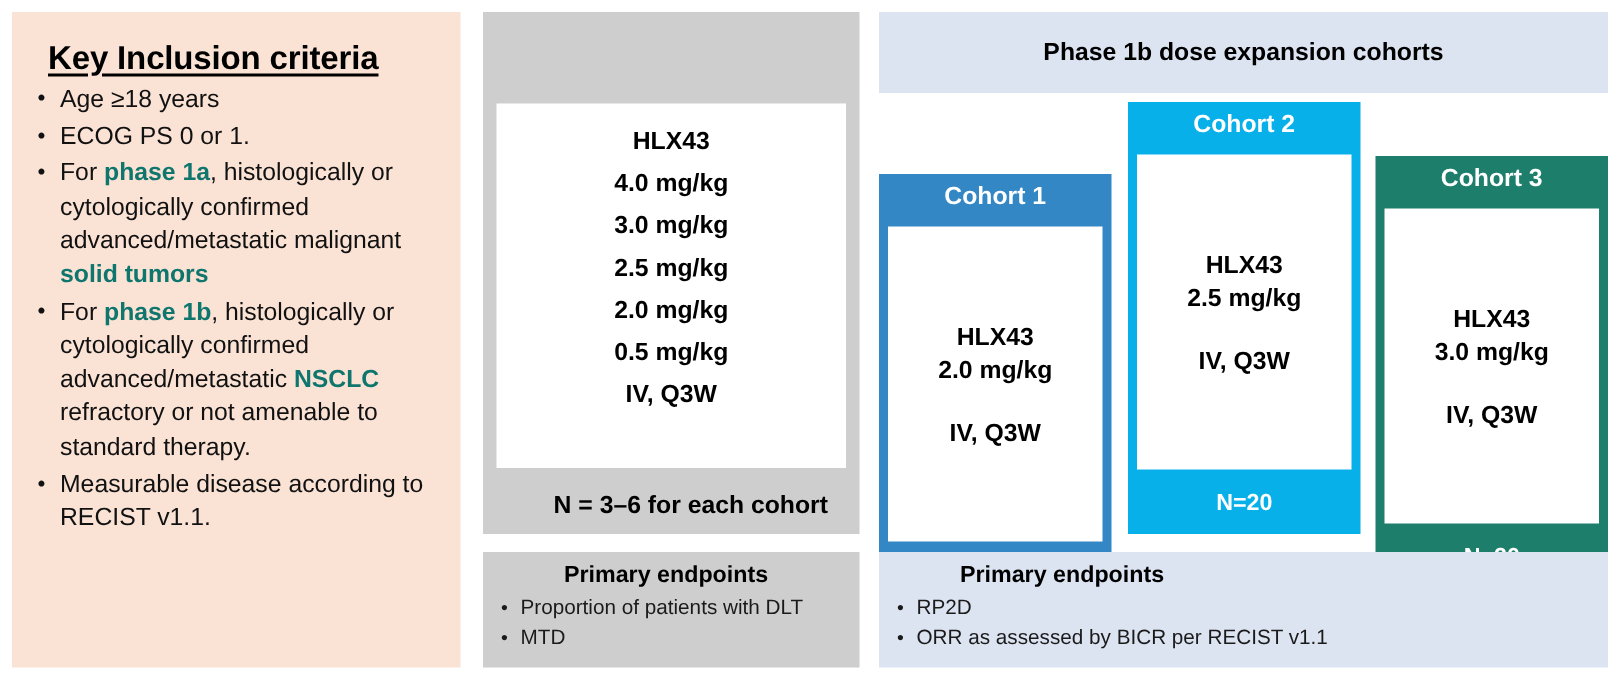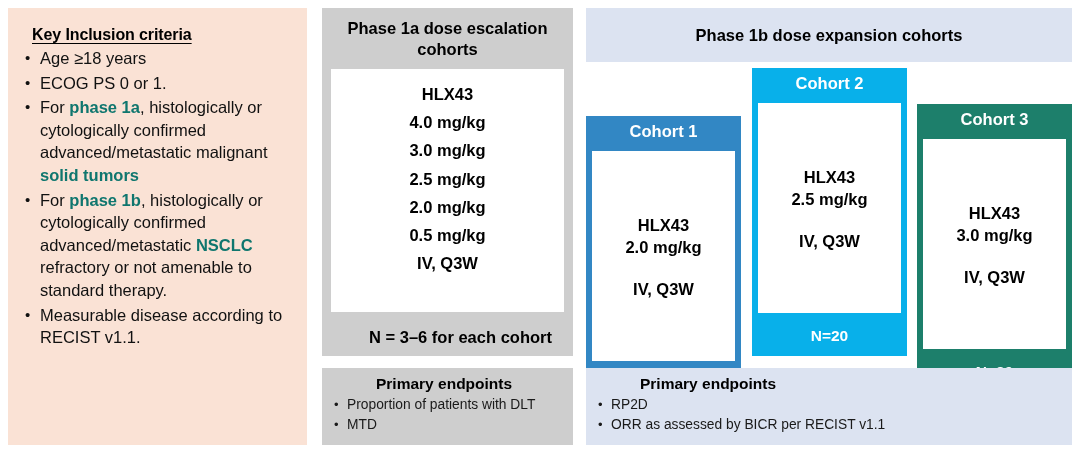--- a/index.html
+++ b/index.html
@@ -24,21 +24,21 @@
     position: absolute;
     left: 8px;
     top: 8px;
     width: 299px;
     height: 437px;
     background: #fae2d5;
     box-sizing: border-box;
     padding: 18px 14px 10px 14px;
   }
   .incl-title {
-    font-size: 16px;
+    font-size: 22px;
     font-weight: bold;
     color: #000000;
     text-decoration: underline;
     text-underline-offset: 3px;
     margin: 0 0 3px 10px;
     letter-spacing: -0.1px;
   }
   .incl-list {
     list-style: none;
     margin: 0;
@@ -247,21 +247,20 @@
     <ul class="incl-list" id="incl-list">
         <li class="incl-item"><span class="bullet">•</span><span><span>Age ≥18 years</span></span></li>
         <li class="incl-item"><span class="bullet">•</span><span><span>ECOG PS 0 or 1.</span></span></li>
         <li class="incl-item"><span class="bullet">•</span><span><span>For </span><span class="hl">phase 1a</span><span>, histologically or cytologically confirmed advanced/metastatic malignant </span><span class="hl">solid tumors</span></span></li>
         <li class="incl-item"><span class="bullet">•</span><span><span>For </span><span class="hl">phase 1b</span><span>, histologically or cytologically confirmed advanced/metastatic </span><span class="hl">NSCLC</span><span> refractory or not amenable to standard therapy.</span></span></li>
         <li class="incl-item"><span class="bullet">•</span><span><span>Measurable disease according to RECIST v1.1.</span></span></li>
       </ul>
   </div>
 
   <div class="p1a-box">
-    <div class="p1a-header">Phase 1a dose escalation cohorts</div>
     <div class="p1a-inner" id="p1a-inner">
         <div class="dose-line">HLX43</div>
         <div class="dose-line">4.0 mg/kg</div>
         <div class="dose-line">3.0 mg/kg</div>
         <div class="dose-line">2.5 mg/kg</div>
         <div class="dose-line">2.0 mg/kg</div>
         <div class="dose-line">0.5 mg/kg</div>
         <div class="dose-line">IV, Q3W</div>
       </div>
     <div class="p1a-n">N = 3–6 for each cohort</div>

